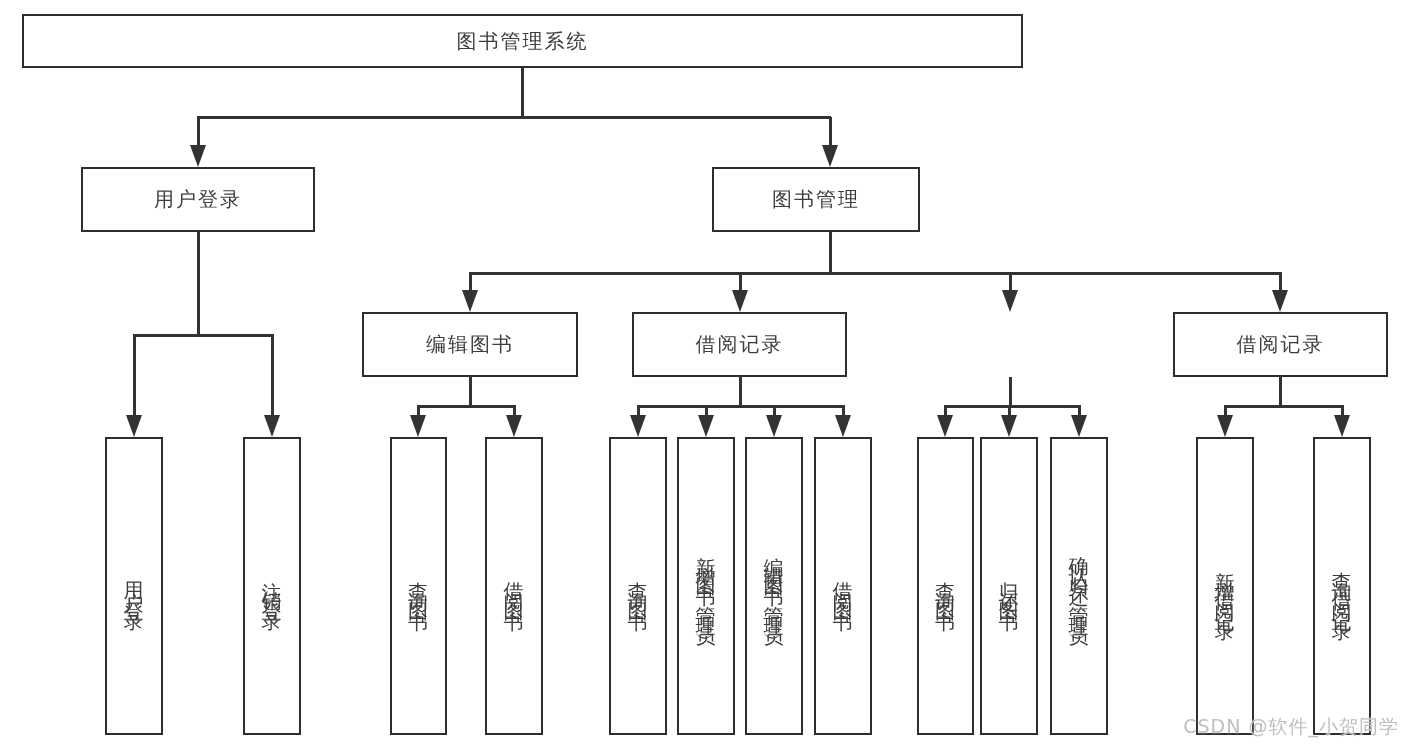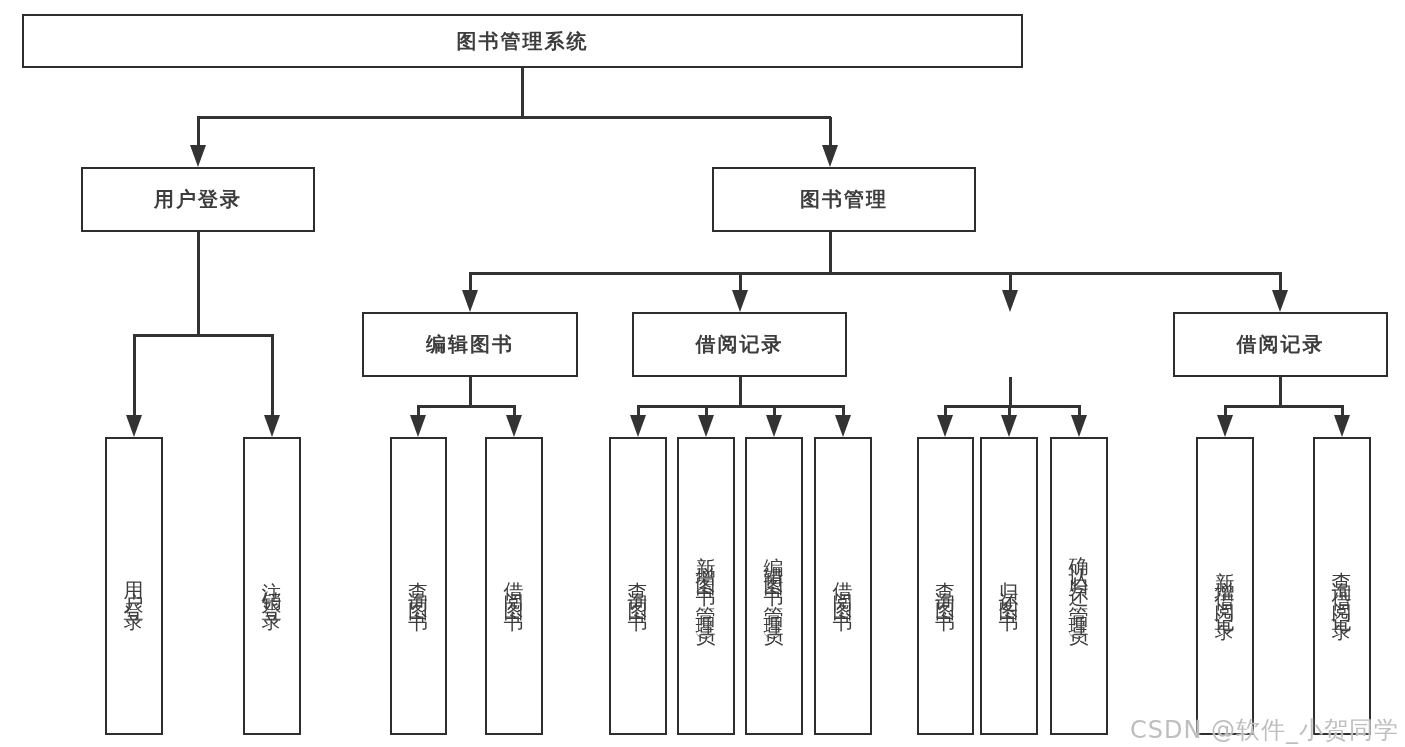--- a/index.html
+++ b/index.html
@@ -16,21 +16,20 @@
     background:#ffffff;
     display:flex;align-items:center;justify-content:center;
     box-sizing:border-box;
     color:#3d3d3d;
   }
   .hlabel{
     font-size:20px;
     letter-spacing:2px;
     color:#3d3d3d;
     white-space:nowrap;
-    font-weight:bold;
   }
   .vlabel{
     writing-mode:vertical-rl;
     text-orientation:mixed;
     font-size:20px;
     line-height:1;
     letter-spacing:10px;
     color:#3d3d3d;
     white-space:nowrap;
   }
@@ -38,41 +37,41 @@
   .hl{position:absolute;height:3px;background:#333333;}
   .ar{
     position:absolute;width:0;height:0;
     border-left:8px solid transparent;
     border-right:8px solid transparent;
     border-top:22px solid #333333;
   }
   #watermark{
     position:absolute;
     top:714px;right:6px;
-    font-size:24px;
+    font-size:19px;
     color:rgba(186,186,186,0.95);
     text-shadow:0 0 2px #ffffff;
     letter-spacing:1px;
     z-index:10;
     white-space:nowrap;
   }
 </style>
 </head>
 <body>
 
 <div id="stage">
 
   <div class="box" style="left:22px;top:14px;width:1001px;height:54px">
     <span class="hlabel">图书管理系统</span>
   </div>
 
   <div class="box" style="left:81px;top:167px;width:234px;height:65px">
     <span class="hlabel">用户登录</span>
   </div>
-  <div class="box" style="left:712px;top:167px;width:264px;height:65px">
+  <div class="box" style="left:712px;top:167px;width:208px;height:65px">
     <span class="hlabel">图书管理</span>
   </div>
 
   <div class="box" style="left:362px;top:312px;width:216px;height:65px">
     <span class="hlabel">编辑图书</span>
   </div>
   <div class="box" style="left:632px;top:312px;width:215px;height:65px">
     <span class="hlabel">借阅记录</span>
   </div>
   <div class="box" style="left:1173px;top:312px;width:215px;height:65px">

